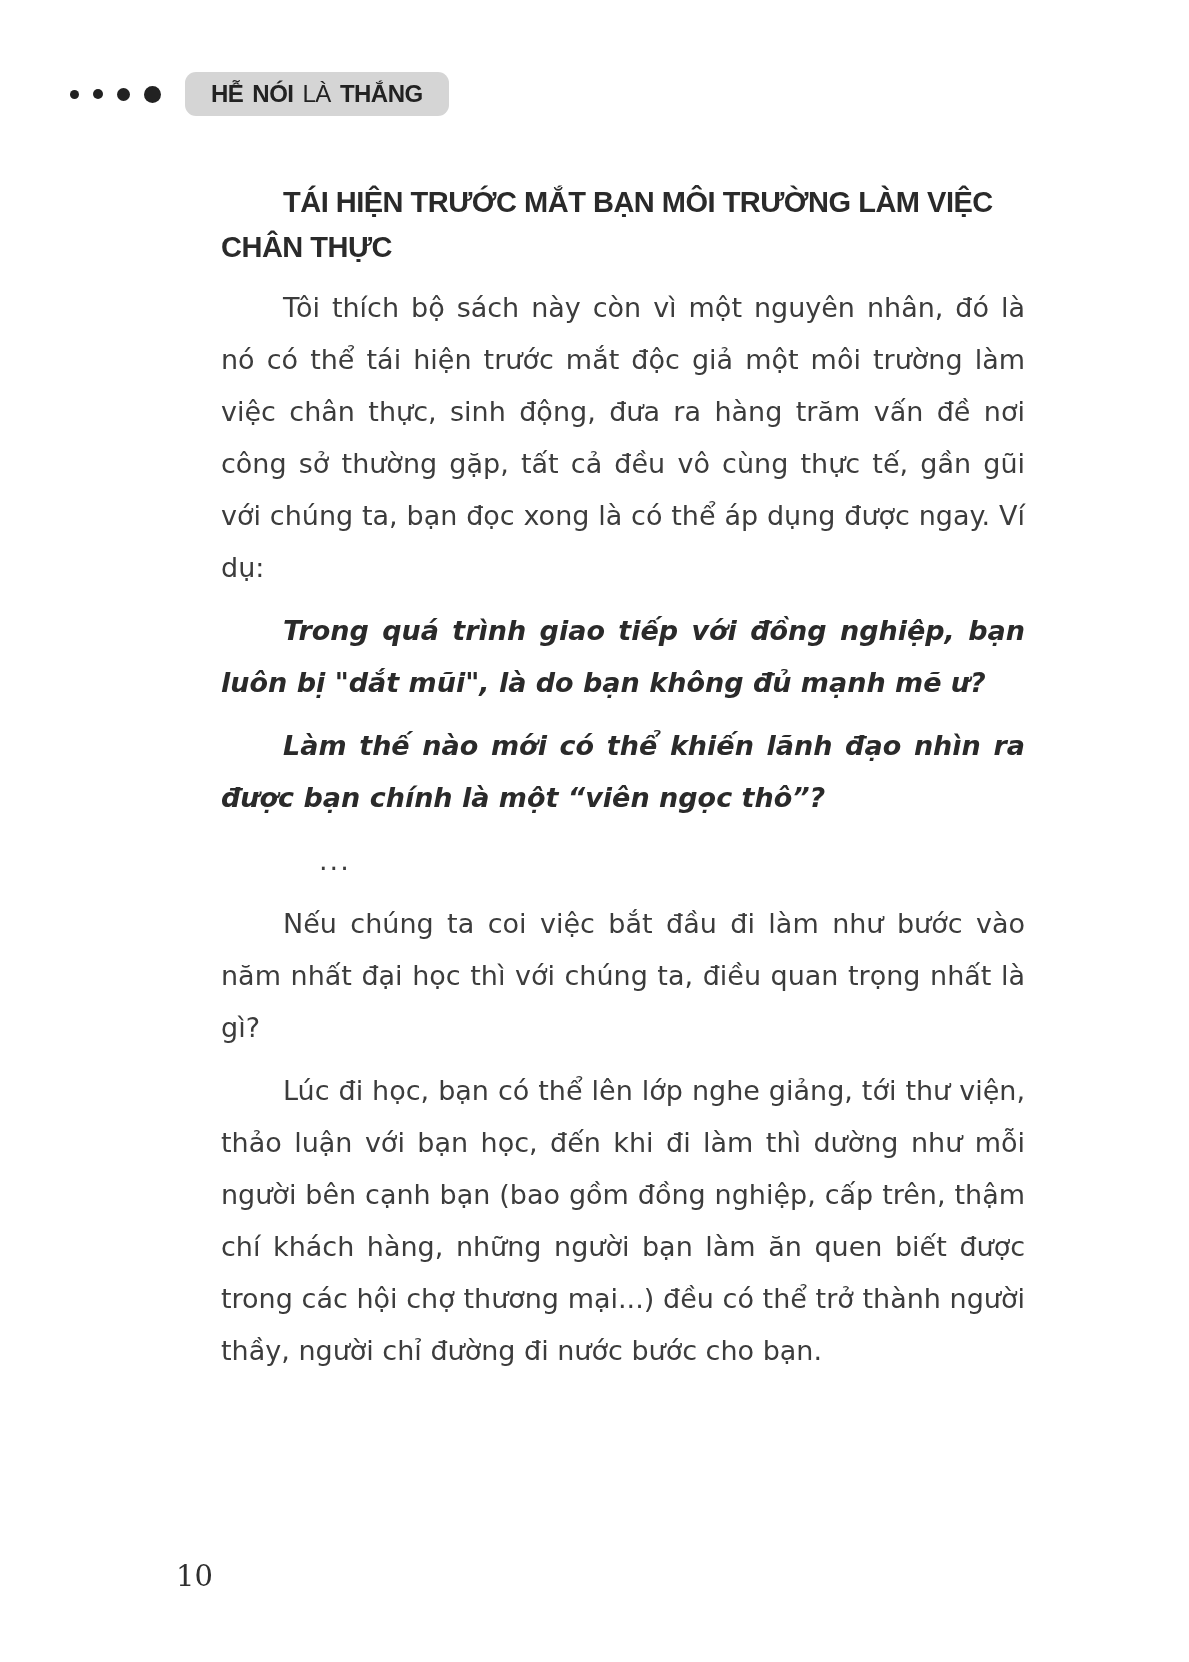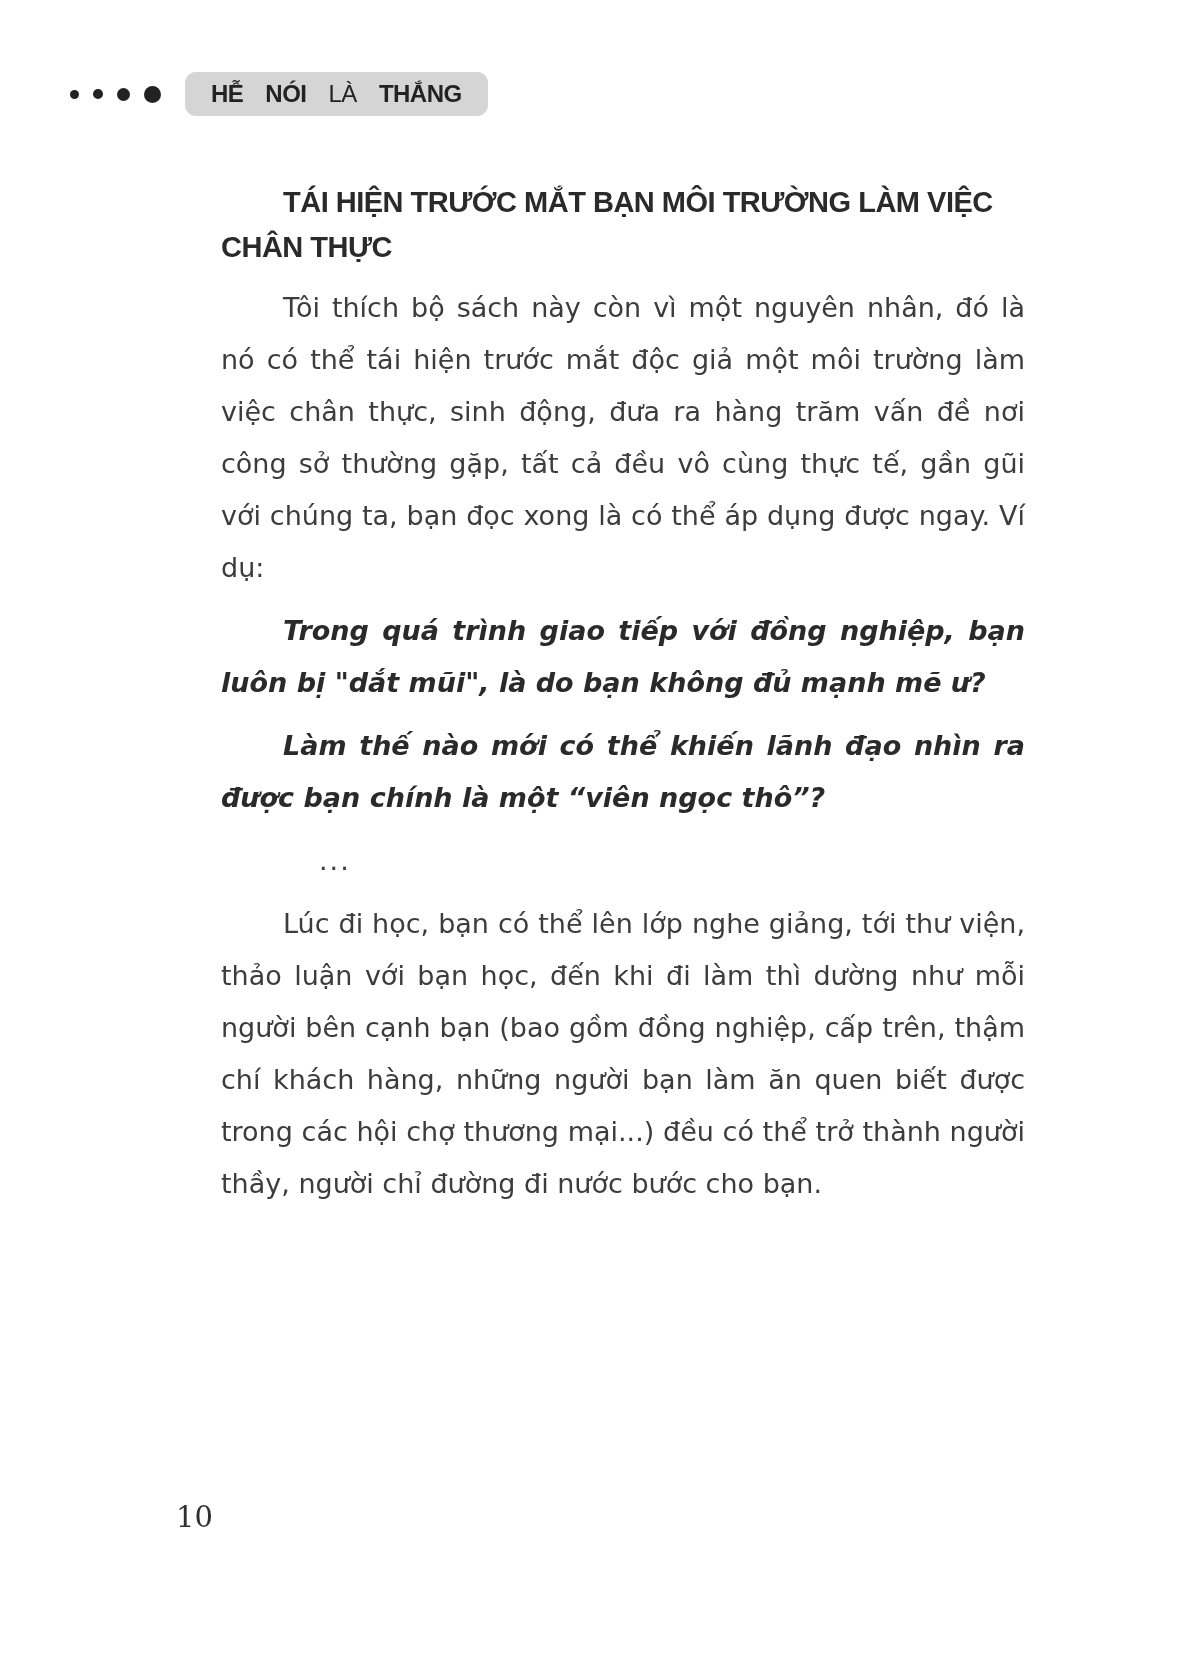--- a/index.html
+++ b/index.html
@@ -21,21 +21,21 @@
     display:flex;align-items:center;
   }
   .dots{display:flex;align-items:center;gap:14px;margin-right:24px;}
   .dot{background:var(--ink-dark);border-radius:50%;display:inline-block;}
   .dot.d1{width:9px;height:9px;}
   .dot.d2{width:10px;height:10px;}
   .dot.d3{width:13px;height:13px;}
   .dot.d4{width:17px;height:17px;}
   .badge{
     background:var(--badge-bg);border-radius:11px;
-    padding:8px 26px;display:flex;align-items:baseline;gap:22px;
+    padding:8px 26px;display:flex;align-items:baseline;gap:9px;
     font-family:"Liberation Sans","DejaVu Sans",sans-serif;
     font-size:24px;letter-spacing:-0.5px;color:var(--ink-dark);
     white-space:nowrap;
   }
   .badge .w-bold{font-weight:bold;}
   .badge .w-reg{font-weight:normal;}
   
   .content{
     position:absolute;left:173px;top:180px;width:804px;margin-left:48px;
   }
@@ -51,21 +51,21 @@
   }
   p.question{
     font-weight:bold;font-style:italic;color:var(--ink-heading);
   }
   p.ellipsis{
     text-indent:98px;text-align:left;letter-spacing:2px;
   }
   p.continues{text-align-last:justify;}
   
   .page-number{
-    position:absolute;left:176px;top:1500px;
+    position:absolute;left:176px;top:1559px;
     font-family:"DejaVu Serif",serif;font-size:29px;color:#2f2f2f;
   }
 </style>
 </head>
 <body>
 
 <header class="page-header">
   <div class="dots">
     <span class="dot d1"></span>
     <span class="dot d2"></span>
@@ -80,16 +80,17 @@
   </div>
 </header>
 
 <main class="content">
   <h1 class="heading">TÁI HIỆN TRƯỚC MẮT BẠN MÔI TRƯỜNG LÀM VIỆC CHÂN THỰC</h1>
 
   <p>Tôi thích bộ sách này còn vì một nguyên nhân, đó là nó có thể tái hiện trước mắt độc giả một môi trường làm việc chân thực, sinh động, đưa ra hàng trăm vấn đề nơi công sở thường gặp, tất cả đều vô cùng thực tế, gần gũi với chúng ta, bạn đọc xong là có thể áp dụng được ngay. Ví dụ:</p>
   <p class="question">Trong quá trình giao tiếp với đồng nghiệp, bạn luôn bị "dắt mũi", là do bạn không đủ mạnh mẽ ư?</p>
   <p class="question">Làm thế nào mới có thể khiến lãnh đạo nhìn ra được bạn chính là một “viên ngọc thô”?</p>
   <p class="ellipsis">...</p>
+  <p>Nếu chúng ta coi việc bắt đầu đi làm như bước vào năm nhất đại học thì với chúng ta, điều quan trọng nhất là gì?</p>
   <p>Lúc đi học, bạn có thể lên lớp nghe giảng, tới thư viện, thảo luận với bạn học, đến khi đi làm thì dường như mỗi người bên cạnh bạn (bao gồm đồng nghiệp, cấp trên, thậm chí khách hàng, những người bạn làm ăn quen biết được trong các hội chợ thương mại...) đều có thể trở thành người thầy, người chỉ đường đi nước bước cho bạn.</p>
 </main>
 
 <span class="page-number">10</span>
 
 </body></html>

